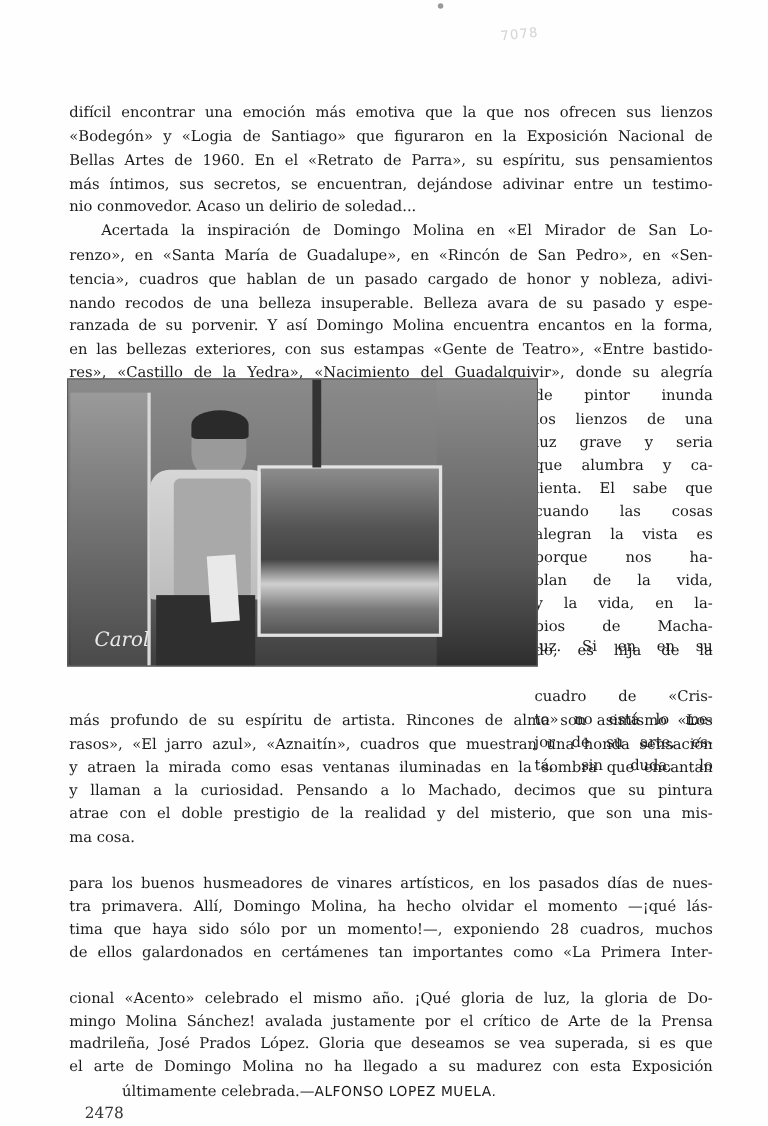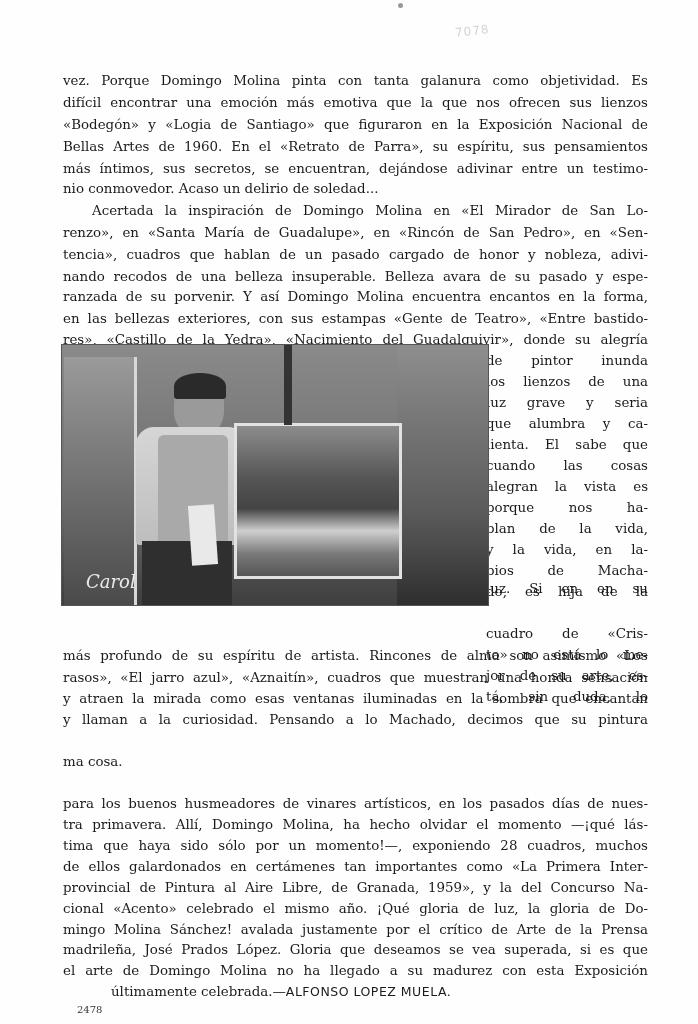--- a/index.html
+++ b/index.html
@@ -14,30 +14,29 @@
   .full { width: 585px; }
   .narrow { left: 486px; width: 162px; }
   .indent { left: 92px; width: 556px; }
   .last { text-align-last: left; }
   .author { font-family: "DejaVu Sans", "Liberation Sans", sans-serif; font-size: 12.5px; letter-spacing: 0.5px; }
   .photo { position: absolute; left: 61px; top: 344px; width: 426px; height: 260px;
            background:
              linear-gradient(90deg, rgba(0,0,0,0) 0, rgba(0,0,0,0) 100%),
              #7a7a7a; overflow: hidden; border: 1px solid #555; }
   .ph { position: absolute; }
-  .pagenum { position: absolute; left: 77px; top: 972px; font-size: 10px; color: #333; }
+  .pagenum { position: absolute; left: 77px; top: 972px; font-size: 14px; color: #333; }
 </style>
 </head>
 <body>
 
 <div class="page">
   <div class="dot"></div>
   <div class="handnote">7078</div>
 
-  <div class="line full" style="top:72px">vez. Porque Domingo Molina pinta con tanta galanura como objetividad. Es</div>
   <div class="line full" style="top:94px">difícil encontrar una emoción más emotiva que la que nos ofrecen sus lienzos</div>
   <div class="line full" style="top:116px">«Bodegón» y «Logia de Santiago» que figuraron en la Exposición Nacional de</div>
   <div class="line full" style="top:138px">Bellas Artes de 1960. En el «Retrato de Parra», su espíritu, sus pensamientos</div>
   <div class="line full last" style="top:180px">nio conmovedor. Acaso un delirio de soledad...</div>
   <div class="line full" style="top:160px">más íntimos, sus secretos, se encuentran, dejándose adivinar entre un testimo-</div>
 
   <div class="line indent" style="top:202px">Acertada la inspiración de Domingo Molina en «El Mirador de San Lo-</div>
   <div class="line full" style="top:224px">renzo», en «Santa María de Guadalupe», en «Rincón de San Pedro», en «Sen-</div>
   <div class="line full" style="top:246px">tencia», cuadros que hablan de un pasado cargado de honor y nobleza, adivi-</div>
   <div class="line full" style="top:268px">nando recodos de una belleza insuperable. Belleza avara de su pasado y espe-</div>
@@ -84,27 +83,27 @@
 
     <div class="ph" style="left:222px;top:0;width:8px;height:80px;background:#333;"></div>
 
     <div class="ph" style="left:8px;top:226px;font-family:'DejaVu Serif',serif;font-style:italic;font-size:18px;color:#eaeaea;margin-left:16px;">Carol</div>
   </div>
 
   <div class="line full" style="top:647px">más profundo de su espíritu de artista. Rincones de alma son asimismo «Los</div>
   <div class="line full" style="top:669px">rasos», «El jarro azul», «Aznaitín», cuadros que muestran una honda sensación</div>
   <div class="line full" style="top:690px">y atraen la mirada como esas ventanas iluminadas en la sombra que encantan</div>
   <div class="line full" style="top:711px">y llaman a la curiosidad. Pensando a lo Machado, decimos que su pintura</div>
+  <div class="line full" style="top:732px">atrae con el doble prestigio de la realidad y del misterio, que son una mis-</div>
   <div class="line full last" style="top:753px">ma cosa.</div>
 
   <div class="line full" style="top:795px">para los buenos husmeadores de vinares artísticos, en los pasados días de nues-</div>
   <div class="line full" style="top:816px">tra primavera. Allí, Domingo Molina, ha hecho olvidar el momento —¡qué lás-</div>
   <div class="line full" style="top:837px">tima que haya sido sólo por un momento!—, exponiendo 28 cuadros, muchos</div>
   <div class="line full" style="top:858px">de ellos galardonados en certámenes tan importantes como «La Primera Inter-</div>
-  <div class="line full" style="top:879px">provincial de Pintura al Aire Libre, de Granada, 1959», y la del Concurso Na-</div>
   <div class="line full" style="top:900px">cional «Acento» celebrado el mismo año. ¡Qué gloria de luz, la gloria de Do-</div>
   <div class="line full" style="top:921px">mingo Molina Sánchez! avalada justamente por el crítico de Arte de la Prensa</div>
   <div class="line full" style="top:941px">madrileña, José Prados López. Gloria que deseamos se vea superada, si es que</div>
   <div class="line full" style="top:962px">el arte de Domingo Molina no ha llegado a su madurez con esta Exposición</div>
   <div class="line full last" style="top:983px; width:auto;margin-left:48px;">
     <span>últimamente celebrada.—</span><span class="author">ALFONSO LOPEZ MUELA.</span>
   </div>
 
   <div class="pagenum" style="top:1004px">2478</div>
 </div>

